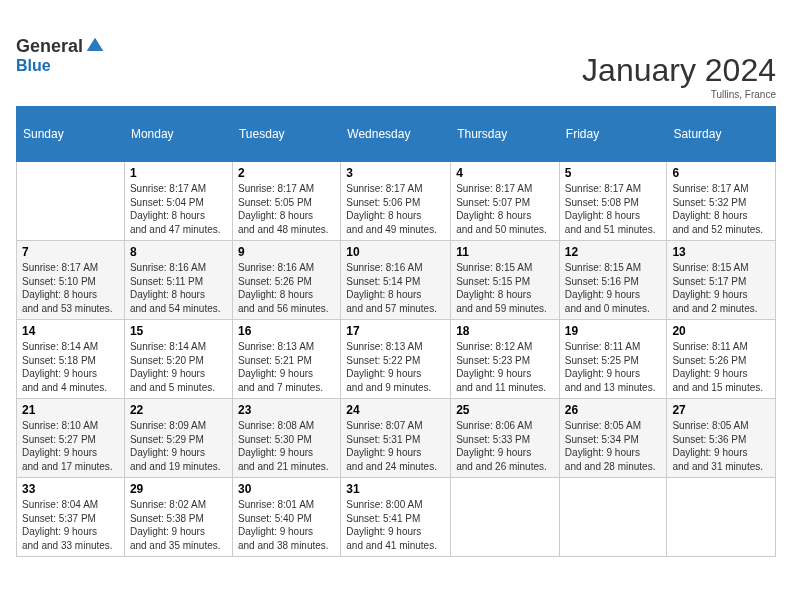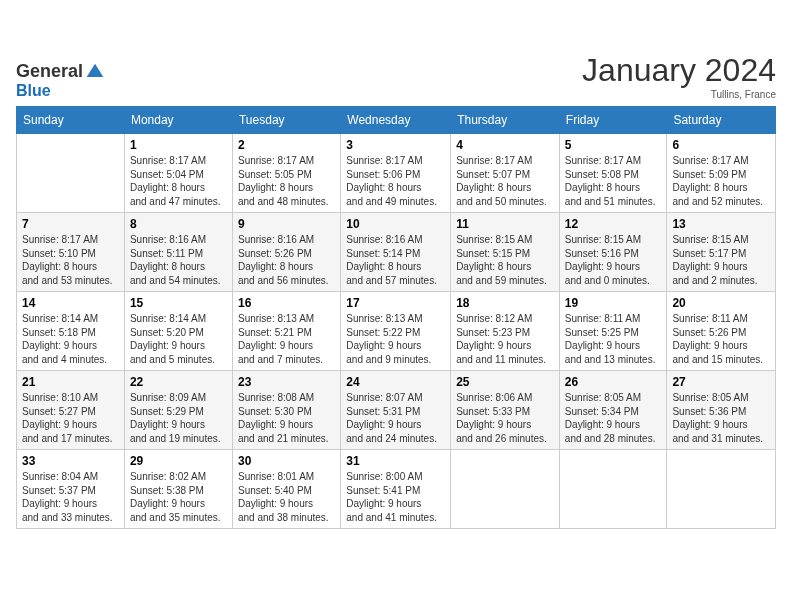--- a/index.html
+++ b/index.html
@@ -12,21 +12,21 @@
     }
     .page {
       width: 792px;
       height: 612px;
       background: #fff;
       padding: 10px 16px 10px 16px;
     }
     .header {
       display: flex;
       justify-content: space-between;
-      align-items: flex-end;
+      align-items: center;
       margin-bottom: 6px;
     }
     .logo {
       display: flex;
       flex-direction: column;
       align-items: flex-start;
     }
     .logo-text {
       display: flex;
       align-items: center;
@@ -61,21 +61,21 @@
     }
     .calendar-table {
       width: 100%;
       border-collapse: collapse;
       font-size: 11px;
     }
     .calendar-table th {
       background: #2a7abd;
       color: #fff;
       text-align: left;
-      padding: 6px 6px;
+      padding: 20px 6px;
       font-size: 12px;
       font-weight: normal;
       border: 1px solid #2a7abd;
     }
     .calendar-table td {
       border: 1px solid #ccc;
       vertical-align: top;
       padding: 4px 5px;
       width: 113px;
       min-height: 80px;
@@ -178,21 +178,21 @@
               <div>Sunrise: 8:17 AM</div>
               <div>Sunset: 5:08 PM</div>
               <div>Daylight: 8 hours</div>
               <div>and and 51 minutes.</div>
             </div>
           </td>
           <td>
             <span class="day-number">6</span>
             <div class="day-info">
               <div>Sunrise: 8:17 AM</div>
-              <div>Sunset: 5:09 PM</div>
+              <div>Sunset: 5:32 PM</div>
               <div>Daylight: 8 hours</div>
               <div>and and 52 minutes.</div>
             </div>
           </td>
         </tr>
         <tr>
           <td>
             <span class="day-number">7</span>
             <div class="day-info">
               <div>Sunrise: 8:17 AM</div>

